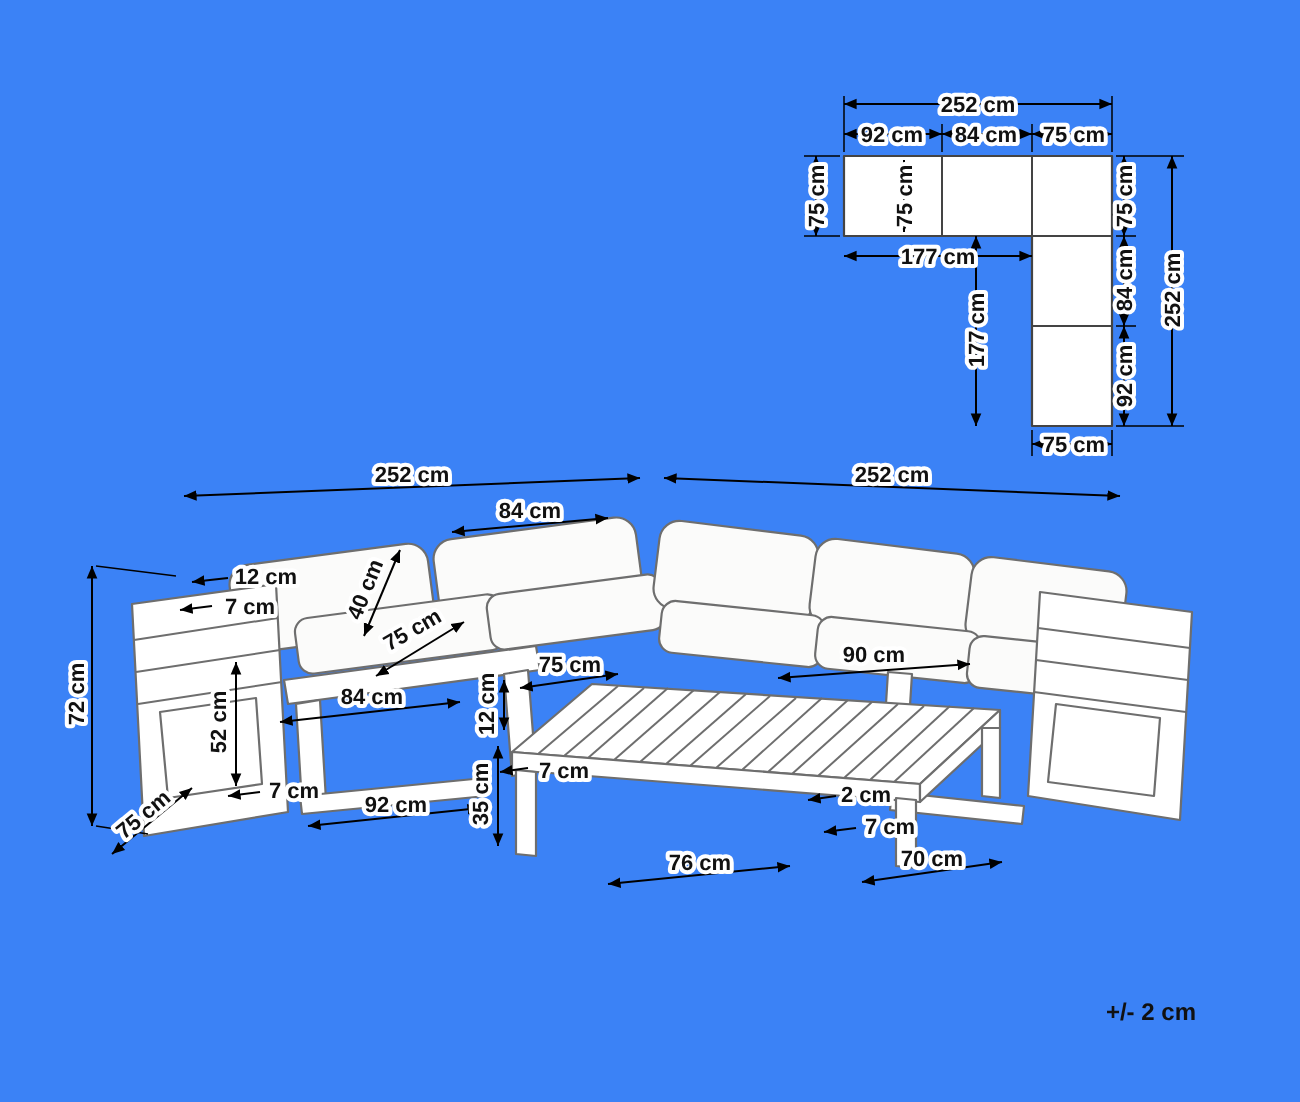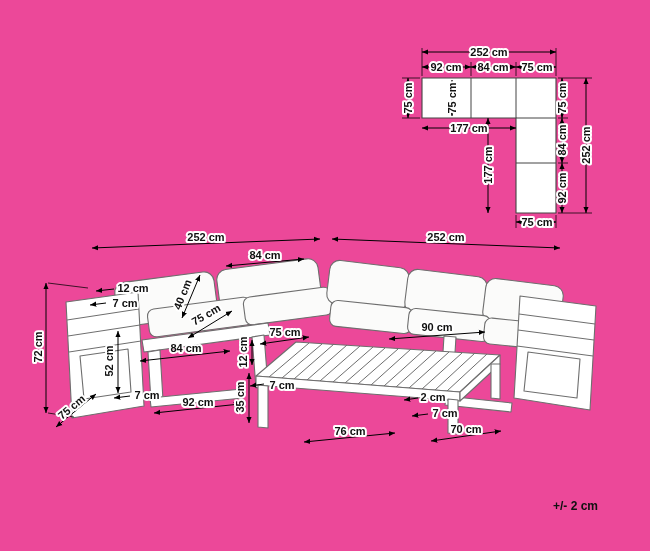--- a/index.html
+++ b/index.html
@@ -1,16 +1,16 @@
 <!DOCTYPE html>
 <html><head>
 <meta charset="utf-8">
 <style>
   html,body{margin:0;padding:0;background:#fff;}
-  .stage{position:relative;width:650px;height:551px;background:#ec4899;overflow:hidden;
+  .stage{position:relative;width:650px;height:551px;background:#3b82f6;overflow:hidden;
          font-family:"Liberation Sans",sans-serif;}
   svg{display:block;}
   .furn{fill:#ffffff;stroke:#6e6e6e;stroke-width:1.1;stroke-linejoin:round;}
   .cushion{fill:#fbfbfa;stroke:#6e6e6e;stroke-width:1.1;}
   .fline{stroke:#6e6e6e;stroke-width:1;fill:none;}
   .dim{stroke:#000;stroke-width:1;fill:none;}
   .ext{stroke:#000;stroke-width:0.75;fill:none;}
   .dimtext{font:bold 11px "Liberation Sans",sans-serif;fill:#111;text-anchor:middle;
            paint-order:stroke;stroke:#fff;stroke-width:4px;stroke-linejoin:round;}
   .tol{font:bold 12px "Liberation Sans",sans-serif;fill:#111;text-anchor:end;}

